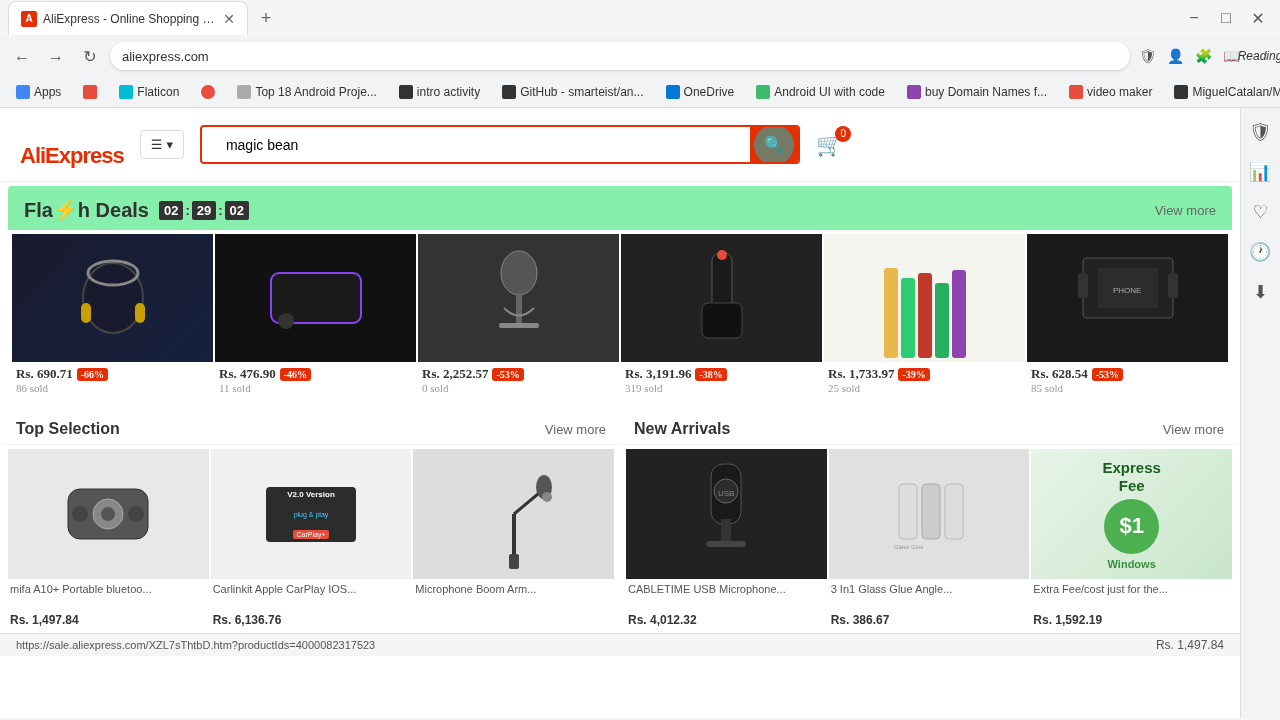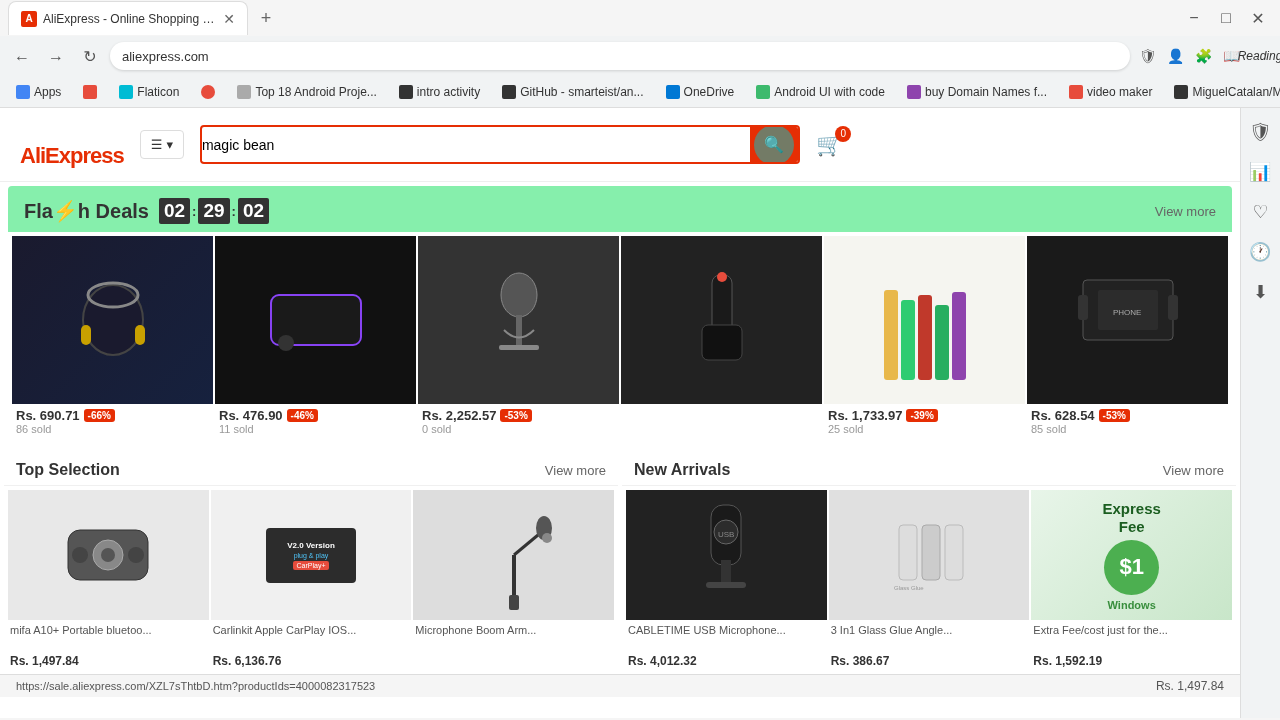--- a/index.html
+++ b/index.html
@@ -29,38 +29,38 @@
     .right-panel-icon { width: 32px; height: 32px; display: flex; align-items: center; justify-content: center; border-radius: 6px; cursor: pointer; color: #555; font-size: 18px; }
 
     
     .main-content { flex: 1; overflow: hidden; background: white; margin-right: 40px; }
 
     
     .ali-header { display: flex; align-items: center; padding: 12px 20px; background: white; border-bottom: 1px solid #eee; gap: 16px; }
     .ali-logo { font-size: 22px; font-weight: bold; color: #e62e04; letter-spacing: -1px; margin-top: 23px; }
     .ali-menu-btn { display: flex; align-items: center; gap: 4px; padding: 6px 10px; border: 1px solid #ddd; border-radius: 4px; cursor: pointer; font-size: 13px; color: #333; }
     .search-bar { flex: 1; display: flex; align-items: center; border: 2px solid #e62e04; border-radius: 4px; overflow: hidden; max-width: 600px; }
-    .search-input { flex: 1; padding: 8px 0; border: none; outline: none; font-size: 14px; }
+    .search-input { flex: 1; padding: 8px 24px; border: none; outline: none; font-size: 14px; }
     .search-btn { background: #e62e04; border: none; padding: 8px 14px; cursor: pointer; color: white; font-size: 16px; position: relative; }
     .search-ripple { position: absolute; width: 40px; height: 40px; background: rgba(0,200,200,0.5); border-radius: 50%; top: 50%; left: 50%; transform: translate(-50%, -50%); }
     .cart-btn { position: relative; cursor: pointer; color: #555; font-size: 22px; }
     .cart-badge { position: absolute; top: -6px; right: -8px; background: #e62e04; color: white; border-radius: 50%; width: 16px; height: 16px; font-size: 10px; display: flex; align-items: center; justify-content: center; }
 
     
     .section-header { display: flex; align-items: center; padding: 12px 16px 8px; background: #86efac; margin: 4px; border-radius: 4px 4px 0 0; }
     .section-title { font-size: 20px; font-weight: bold; color: #333; }
     .timer { display: flex; align-items: center; gap: 2px; margin-left: 10px; }
-    .timer-seg { background: #333; color: white; padding: 2px 5px; border-radius: 2px; font-size: 19px; font-weight: bold; }
+    .timer-seg { background: #333; color: white; padding: 2px 5px; border-radius: 2px; font-size: 13px; font-weight: bold; }
     .timer-colon { font-size: 13px; font-weight: bold; color: #333; }
     .view-more { margin-left: auto; color: #666; font-size: 13px; cursor: pointer; text-decoration: none; }
 
     .products-row { display: flex; background: white; margin: 0 4px; padding: 0 4px 8px; gap: 2px; overflow: hidden; }
     .product-card { flex: 1; cursor: pointer; min-width: 0; }
-    .product-img { width: 100%; height: 168px; object-fit: cover; background: #f0f0f0; overflow: hidden; display: flex; align-items: center; justify-content: center; }
-    .product-info { padding: 4px 4px; }
+    .product-img { width: 100%; height: 128px; object-fit: cover; background: #f0f0f0; overflow: hidden; display: flex; align-items: center; justify-content: center; }
+    .product-info { padding: 4px 4px; font-family: Liberation Serif, serif; }
     .product-price { font-size: 13px; font-weight: bold; color: #333; }
     .discount-badge { background: #e62e04; color: white; font-size: 10px; padding: 1px 4px; border-radius: 3px; margin-left: 4px; font-weight: bold; }
     .product-sold { font-size: 11px; color: #999; }
 
     
     .bottom-sections { display: flex; gap: 4px; margin: 4px; }
     .section-box { flex: 1; background: white; border-radius: 4px; padding: 0; overflow: hidden; }
     .section-box-header { display: flex; align-items: center; padding: 10px 12px 6px; border-bottom: 1px solid #f0f0f0; }
     .section-box-title { font-size: 16px; font-weight: bold; color: #333; text-align: center; }
     .bottom-products-row { display: flex; padding: 4px 4px 0; gap: 2px; }
@@ -263,20 +263,27 @@
         </div>
 
         <div class="product-card">
           <div class="product-img img-massage" style="background:#222; display:flex; align-items:center; justify-content:center;">
             <svg width="80" height="110" viewBox="0 0 80 110">
                 <rect x="30" y="10" width="20" height="60" rx="8" fill="#1a1a1a" stroke="#555" stroke-width="1"></rect>
                 <rect x="20" y="60" width="40" height="35" rx="6" fill="#111" stroke="#444" stroke-width="1"></rect>
                 <circle cx="40" cy="12" r="5" fill="#e74c3c"></circle>
               </svg>
           </div>
+          <div class="product-info">
+            <div style="display:flex;align-items:center;">
+              <span class="product-price">Rs. 3,191.96</span>
+              <span class="discount-badge">-38%</span>
+            </div>
+            <div class="product-sold">319 sold</div>
+          </div>
         </div>
 
         <div class="product-card">
           <div class="product-img img-vape" style="background:#f5f5f0; display:flex; align-items:center; justify-content:center; gap:2px; padding:4px;">
             <div style="display:flex; gap:3px; align-items:flex-end; height:120px;">
               <div style="width:14px; height:90px; background:#e8b84b; border-radius:3px;"></div>
               <div style="width:14px; height:80px; background:#2ecc71; border-radius:3px;"></div>
               <div style="width:14px; height:85px; background:#c0392b; border-radius:3px;"></div>
               <div style="width:14px; height:75px; background:#27ae60; border-radius:3px;"></div>
               <div style="width:14px; height:88px; background:#8e44ad; border-radius:3px;"></div>
@@ -332,21 +339,21 @@
                 </svg>
             </div>
             <div class="bottom-product-name">mifa A10+ Portable bluetoo...</div>
             <div class="bottom-price-row">
               <span class="bottom-price">Rs. 1,497.84</span>
             </div>
           </div>
 
           <div class="bottom-product">
             <div class="bottom-product-img" style="background:#f0f0f0; display:flex; align-items:center; justify-content:center; flex-direction:column; gap:2px; padding:4px;">
-              <div style="background:#2c2c2c; width:90px; height:55px; border-radius:4px; display:flex; align-items:center; justify-content:center; flex-direction:column; gap:2px;">
+              <div style="background:#2c2c2c; width:90px; height:55px; border-radius:4px; display:flex; align-items:center; justify-content:center; flex-direction:column; gap:12px;">
                 <div style="color:#fff; font-size:8px; font-weight:bold;">V2.0 Version</div>
                 <div style="color:#4fc3f7; font-size:7px;">plug &amp; play</div>
                 <div style="background:#e74c3c; color:white; font-size:7px; padding:1px 4px; border-radius:2px;">CarPlay+</div>
               </div>
             </div>
             <div class="bottom-product-name">Carlinkit Apple CarPlay IOS...</div>
             <div class="bottom-price-row">
               <span class="bottom-price">Rs. 6,136.76</span>
             </div>
           </div>

